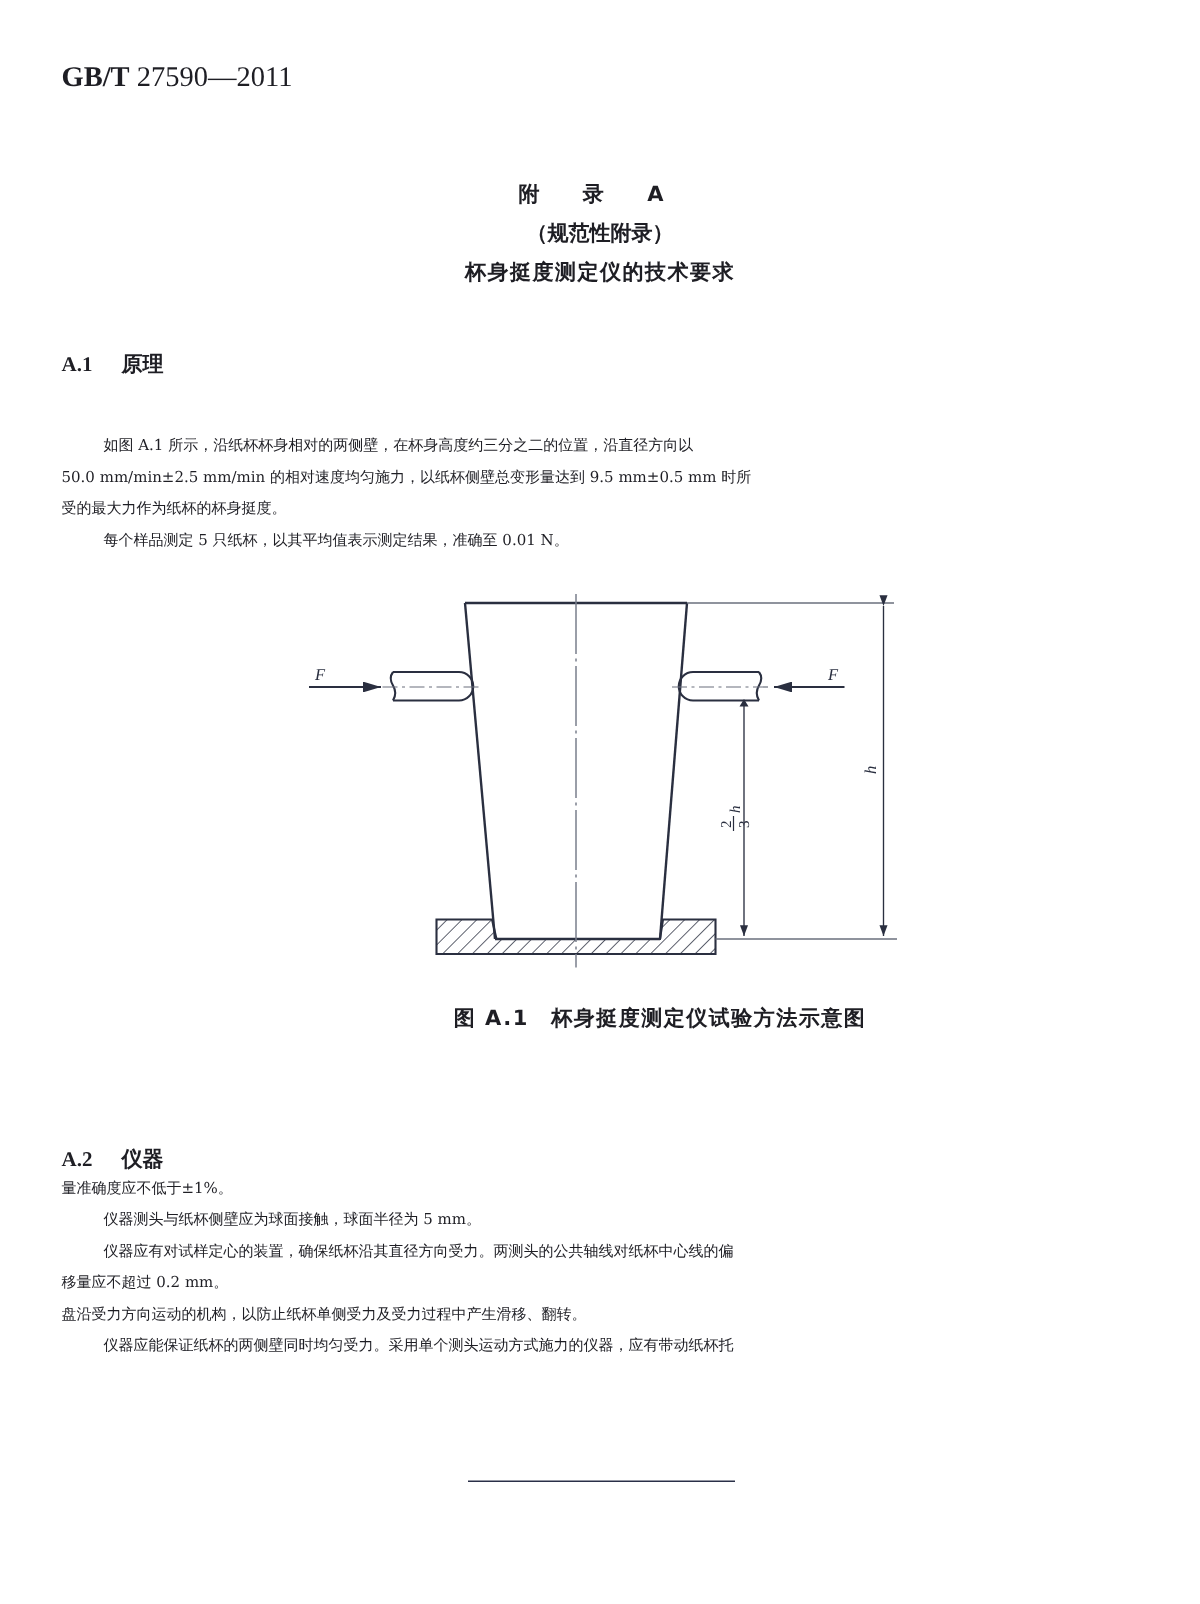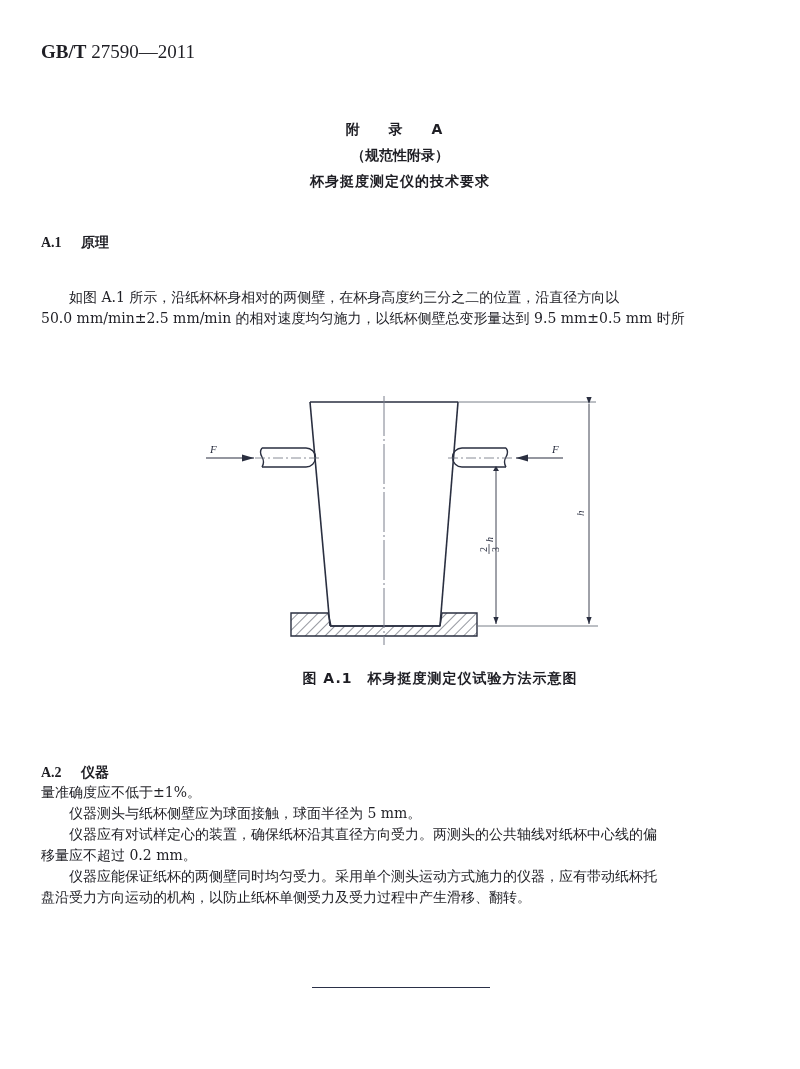--- a/index.html
+++ b/index.html
@@ -7,21 +7,21 @@
          font-family: "DejaVu Serif", "Liberation Serif", serif; color: #1e1e24; }
   .abs { position: absolute; white-space: nowrap; }
   .std-code { left: 41px; top: 41px; font-size: 19px; font-family: "Liberation Serif", serif; }
   .std-code b { font-weight: bold; }
   .center { left: 0; width: 800px; text-align: center; }
   .appendix-title { top: 121px; font-size: 14px; font-weight: bold; font-family: "DejaVu Sans", sans-serif; letter-spacing: 12px; }
   .appendix-type { top: 147px; font-size: 14px; font-weight: bold; font-family: "DejaVu Sans", sans-serif; }
   .appendix-name { top: 173px; font-size: 14px; font-weight: bold; font-family: "DejaVu Sans", sans-serif; letter-spacing: 1px; }
   .section-head { left: 41px; font-size: 14px; font-weight: bold; font-family: "DejaVu Sans", sans-serif; }
   .section-head .num { display: inline-block; width: 40px; font-family: "Liberation Serif", serif; }
-  .para { left: 41px; width: 720px; font-size: 14px; line-height: 21px; white-space: normal;
+  .para { left: 41px; width: 720px; font-size: 10px; line-height: 21px; white-space: normal;
           text-align: justify; text-align-last: left; }
   .para .line { display: block; height: 21px; white-space: nowrap; }
   .indent { padding-left: 28px; }
   .fig-caption { top: 670px; font-size: 14px; font-weight: bold; font-family: "DejaVu Sans", sans-serif; letter-spacing: 1px; padding-left: 40px; }
   .end-rule { left: 312px; top: 987px; width: 178px; height: 0; border-top: 1.5px solid #2a3048; }
   svg.figure { position: absolute; left: 0; top: 390px; }
 </style>
 </head>
 <body>
 
@@ -34,20 +34,22 @@
 <div class="abs center appendix-type">（规范性附录）</div>
 <div class="abs center appendix-name">杯身挺度测定仪的技术要求</div>
 
 <div class="abs section-head" style="top:234px;">
   <span class="num">A.1</span><span>原理</span>
 </div>
 
 <div class="abs para" style="top:287px;">
   <span class="line indent">如图 A.1 所示，沿纸杯杯身相对的两侧壁，在杯身高度约三分之二的位置，沿直径方向以</span>
   <span class="line">50.0 mm/min±2.5 mm/min 的相对速度均匀施力，以纸杯侧壁总变形量达到 9.5 mm±0.5 mm 时所</span>
+  <span class="line">受的最大力作为纸杯的杯身挺度。</span>
+  <span class="line indent">每个样品测定 5 只纸杯，以其平均值表示测定结果，准确至 0.01 N。</span>
 </div>
 
 <svg class="figure" width="800" height="260" viewBox="0 390 800 260">
   <defs>
     <pattern id="hatch" patternUnits="userSpaceOnUse" width="7" height="7" patternTransform="rotate(45)">
       <line x1="0" y1="0" x2="0" y2="7" stroke="#2a2f40" stroke-width="1"></line>
     </pattern>
     <marker id="arrowR" markerWidth="10" markerHeight="6" refX="10" refY="3" orient="auto">
       <path d="M0,0 L10,3 L0,6 z" fill="#2a2f40"></path>
     </marker>
@@ -109,17 +111,17 @@
 
 <div class="abs section-head" style="top:735px;margin-top:29px;">
   <span class="num">A.2</span><span>仪器</span>
 </div>
 
 <div class="abs para" style="top:782px;">
   <span class="line">量准确度应不低于±1%。</span>
   <span class="line indent">仪器测头与纸杯侧壁应为球面接触，球面半径为 5 mm。</span>
   <span class="line indent">仪器应有对试样定心的装置，确保纸杯沿其直径方向受力。两测头的公共轴线对纸杯中心线的偏</span>
   <span class="line">移量应不超过 0.2 mm。</span>
+  <span class="line">盘沿受力方向运动的机构，以防止纸杯单侧受力及受力过程中产生滑移、翻转。</span>
   <span class="line indent">仪器应能保证纸杯的两侧壁同时均匀受力。采用单个测头运动方式施力的仪器，应有带动纸杯托</span>
-  <span class="line">盘沿受力方向运动的机构，以防止纸杯单侧受力及受力过程中产生滑移、翻转。</span>
 </div>
 
 <div class="abs end-rule"></div>
 
 </body></html>

